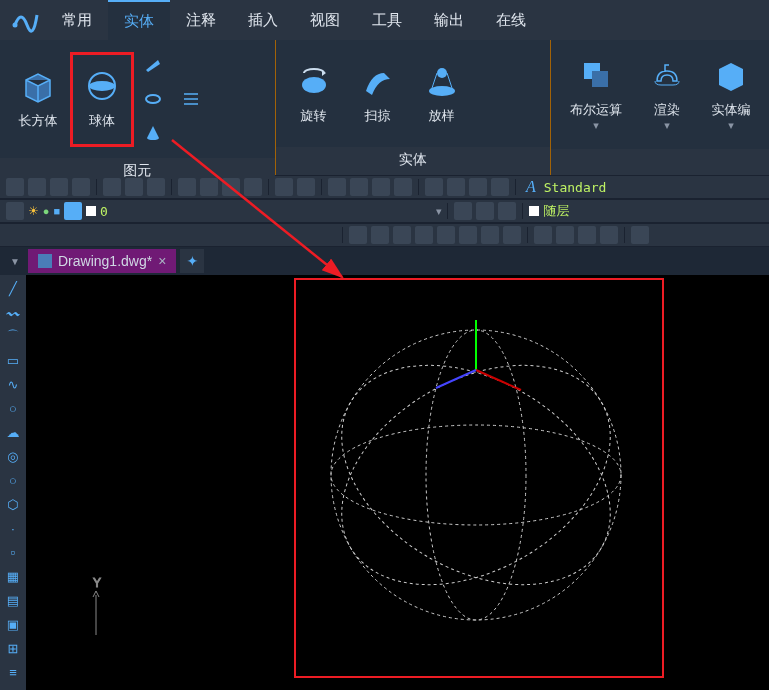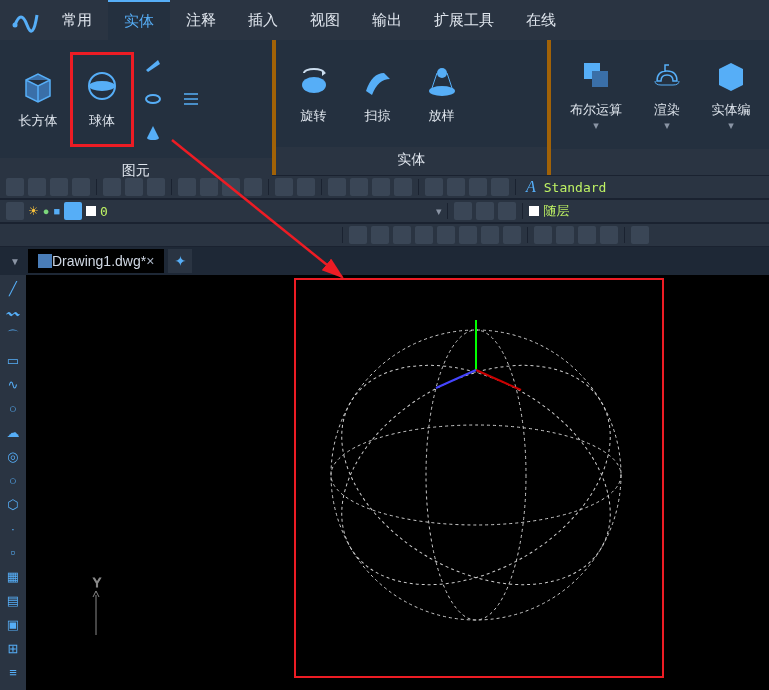--- a/index.html
+++ b/index.html
@@ -6,40 +6,40 @@
 body { background: #2a3442; color: #c0c8d4; width: 769px; height: 690px; overflow: hidden; position: relative; }
 
 
 .menubar { display: flex; align-items: flex-end; height: 40px; background: #2a3442; padding-left: 6px; gap: 0; }
 .logo { width: 40px; height: 40px; display: flex; align-items: center; justify-content: center; }
 .menu-item { padding: 0 16px; height: 40px; display: flex; align-items: center; font-size: 15px; color: #e0e6ee; cursor: pointer; }
 .menu-item.active { color: #56aef7; border-top: 2px solid #56aef7; background: #24303f; }
 
 
 .ribbon { display: flex; background: #24303f; height: 135px; }
-.ribbon-group { border-right: 4px solid #a16207; display: flex; flex-direction: column; }
+.ribbon-group { border-right: 1px solid #a16207; display: flex; flex-direction: column; }
 .ribbon-buttons { flex: 1; display: flex; align-items: center; padding: 4px 6px; }
 .ribbon-btn { display: flex; flex-direction: column; align-items: center; justify-content: center; width: 64px; height: 95px; cursor: pointer; }
 .ribbon-btn.small { width: 30px; height: 30px; }
 .ribbon-btn.highlighted { border: 3px solid #ed1c24; }
 .ribbon-btn .icon { width: 36px; height: 36px; display: flex; align-items: center; justify-content: center; margin-bottom: 8px; }
 .ribbon-btn .label { font-size: 13px; color: #e0e6ee; }
 .ribbon-group-label { text-align: center; font-size: 14px; padding: 4px 0 6px; color: #e0e6ee; background: #2a3442; }
 .smallcol { display: flex; flex-direction: column; gap: 4px; padding: 6px 4px; }
 
 
 .toolbar { display: flex; align-items: center; height: 24px; background: #2a3442; border-top: 1px solid #1a2230; border-bottom: 1px solid #1a2230; padding: 0 6px; gap: 4px; }
 .tb-btn { width: 18px; height: 18px; background: #3a4656; border-radius: 2px; cursor: pointer; display: flex; align-items: center; justify-content: center; }
 .tb-sep { width: 1px; height: 16px; background: #1a2230; margin: 0 2px; }
 .tb-text { font-size: 13px; color: #bef264; font-family: monospace; }
 .tb-dd { font-size: 11px; color: #8a94a4; }
 
 
 .doctabs { display: flex; align-items: center; height: 28px; background: #1e2836; padding-left: 8px; }
-.doctab { display: flex; align-items: center; background: #000000; height: 24px; padding: 0 10px; font-size: 14px; font-family: monospace; color: #d0d8e4; }
+.doctab { display: flex; align-items: center; gap: 6px; background: #701a75; height: 24px; padding: 0 10px; font-size: 14px; font-family: monospace; color: #d0d8e4; }
 .doctab .close { cursor: pointer; color: #aab4c4; }
 .doctab-add { width: 24px; height: 24px; background: #2a3442; margin-left: 4px; display: flex; align-items: center; justify-content: center; cursor: pointer; color: #56aef7; font-size: 14px; }
 .tab-dd { width: 14px; height: 14px; margin-right: 6px; display: flex; align-items: center; justify-content: center; cursor: pointer; color: #8a94a4; font-size: 10px; }
 
 
 .workspace { display: flex; height: calc(690px - 40px - 135px - 24px - 24px - 24px - 28px); }
 .side-tools { width: 26px; background: #2a3442; display: flex; flex-direction: column; gap: 2px; padding: 2px; }
 .side-tool { width: 22px; height: 22px; border-radius: 2px; cursor: pointer; display: flex; align-items: center; justify-content: center; color: #56aef7; font-size: 13px; }
 .canvas { flex: 1; background: #000; position: relative; overflow: hidden; }
 .sel-box { position: absolute; border: 2px solid #ed1c24; }
@@ -57,22 +57,22 @@
     <svg width="30" height="30" viewBox="0 0 30 30">
       <path d="M4 20 Q10 4 16 20 Q22 36 26 10" stroke="#56aef7" stroke-width="3" fill="none"></path>
       <circle cx="4" cy="20" r="2.5" fill="#56aef7"></circle>
     </svg>
   </div>
   <div class="menu-item">常用</div>
   <div class="menu-item active">实体</div>
   <div class="menu-item">注释</div>
   <div class="menu-item">插入</div>
   <div class="menu-item">视图</div>
+  <div class="menu-item">工具</div>
   <div class="menu-item">输出</div>
-  <div class="menu-item">扩展工具</div>
   <div class="menu-item">在线</div>
 </div>
 
 <div class="ribbon">
 
   <div class="ribbon-group" style="width:280px">
     <div class="ribbon-buttons">
       <div class="ribbon-btn">
         <div class="icon">
           <svg width="36" height="36" viewBox="0 0 36 36">

